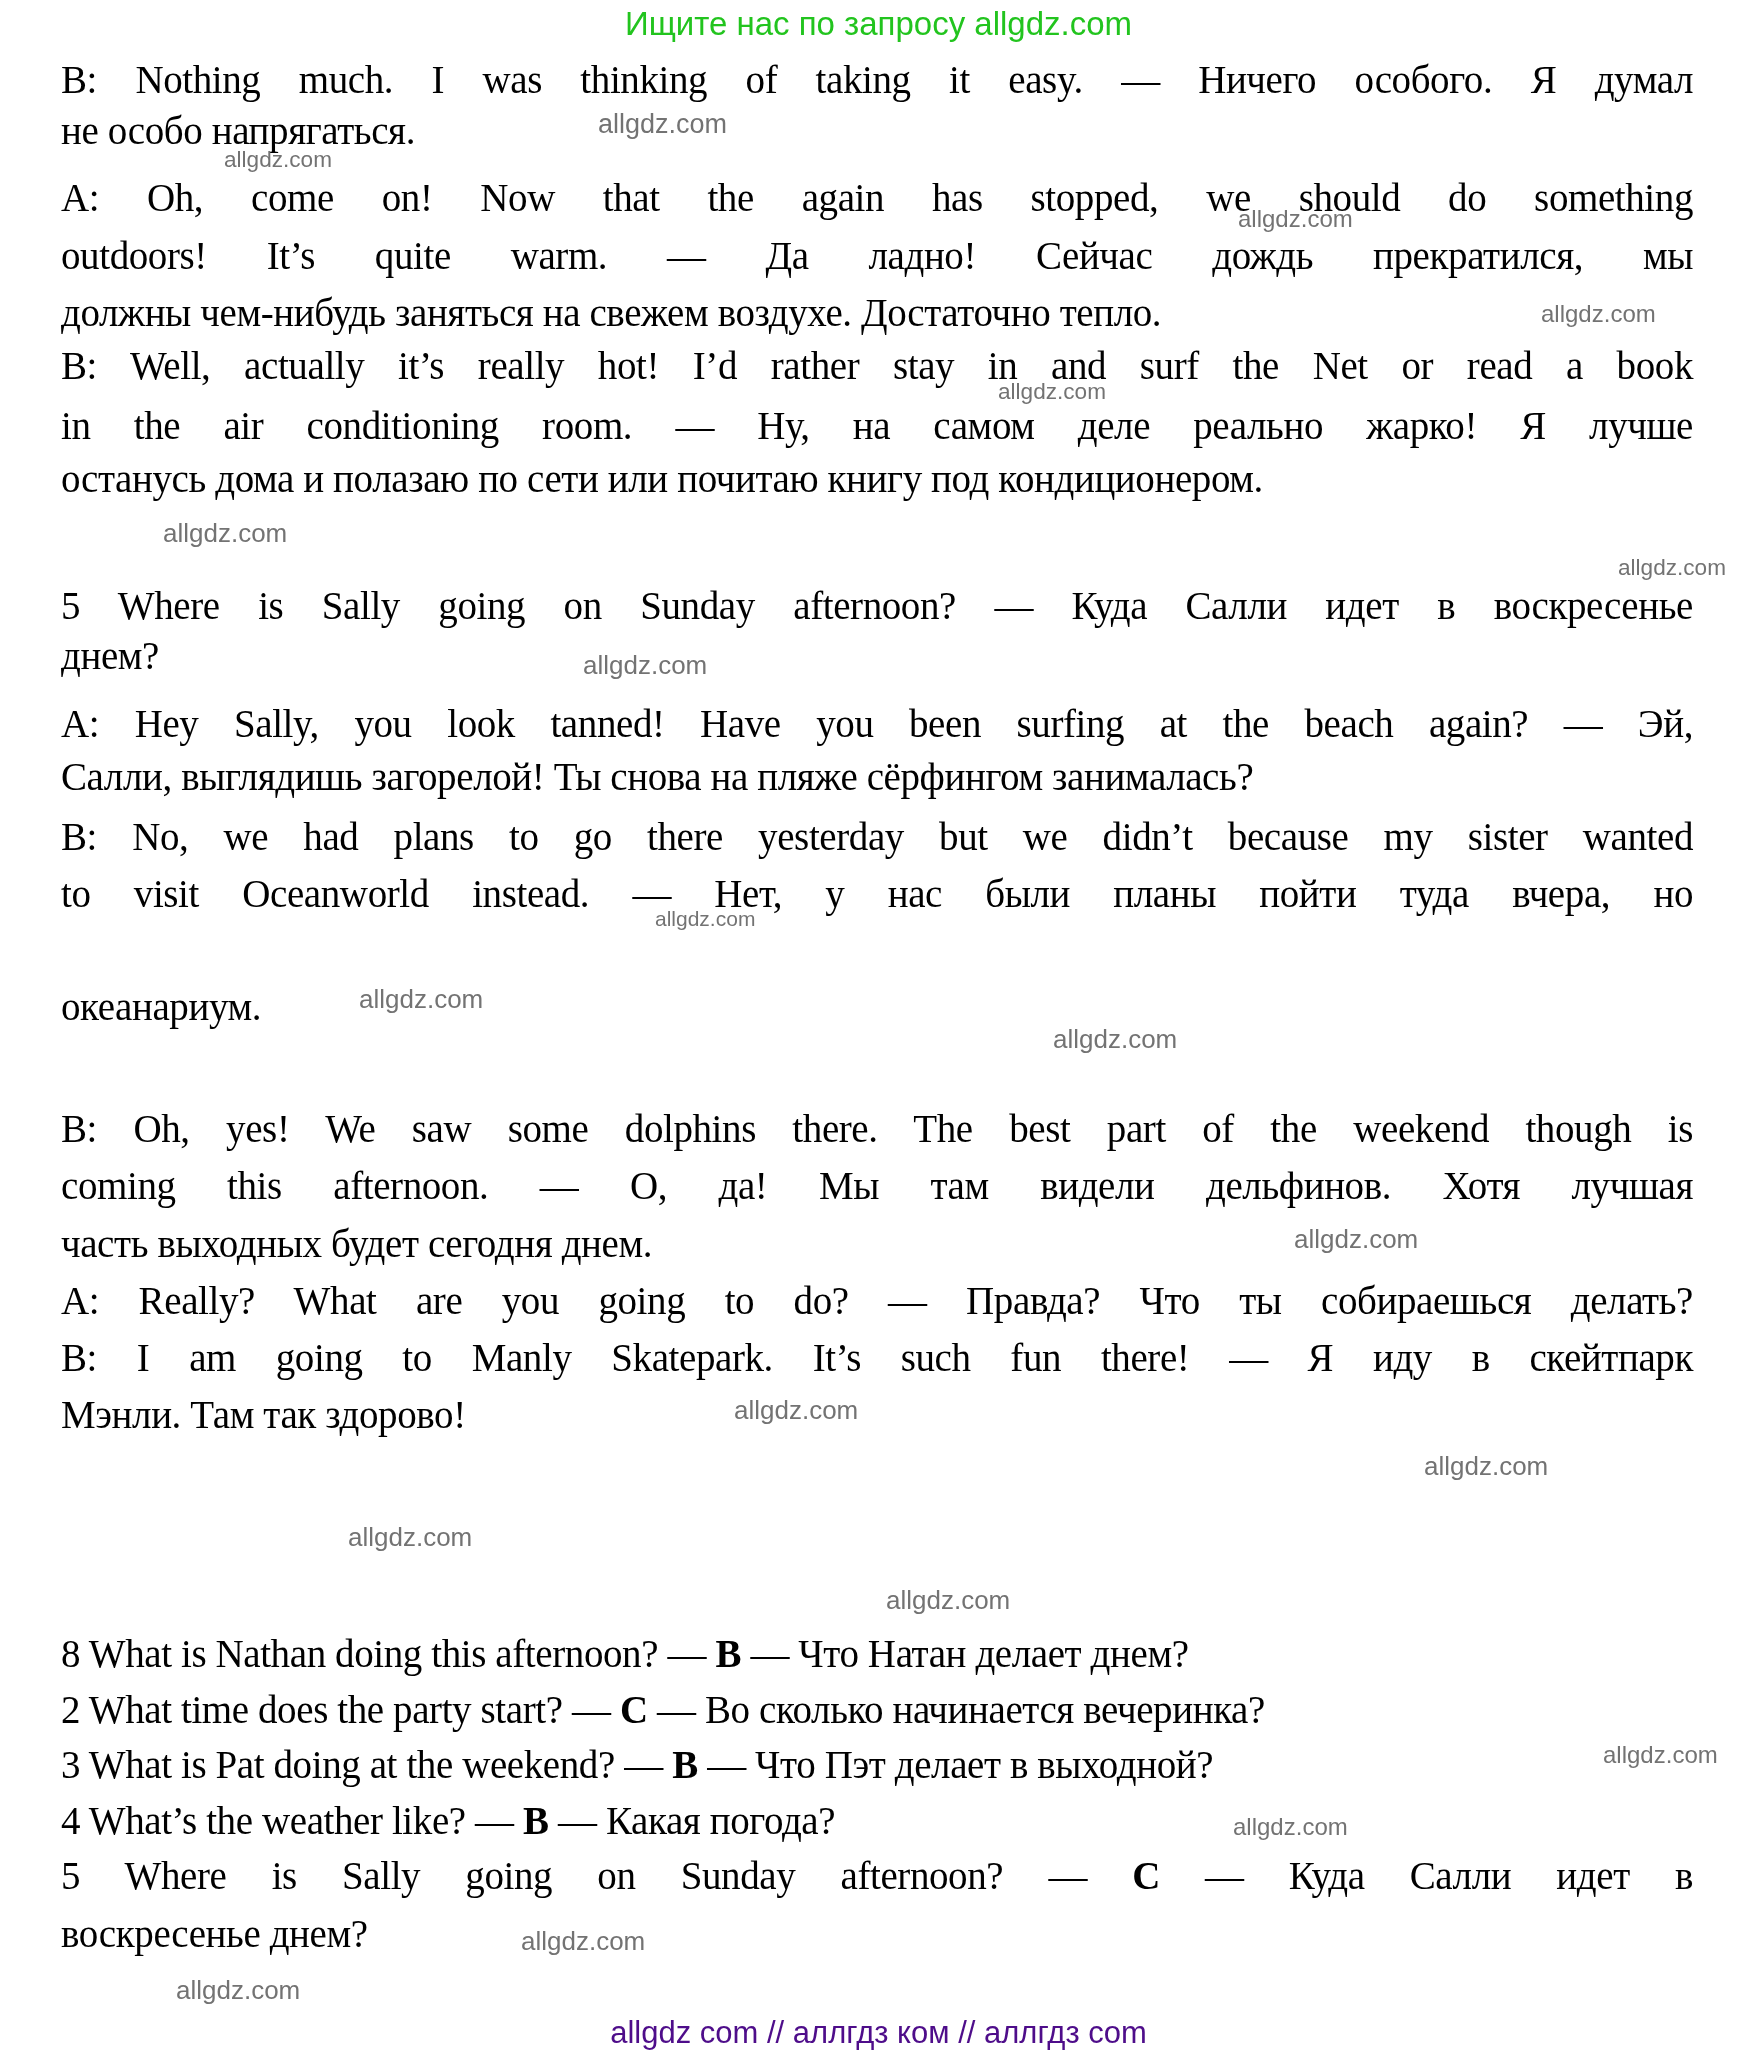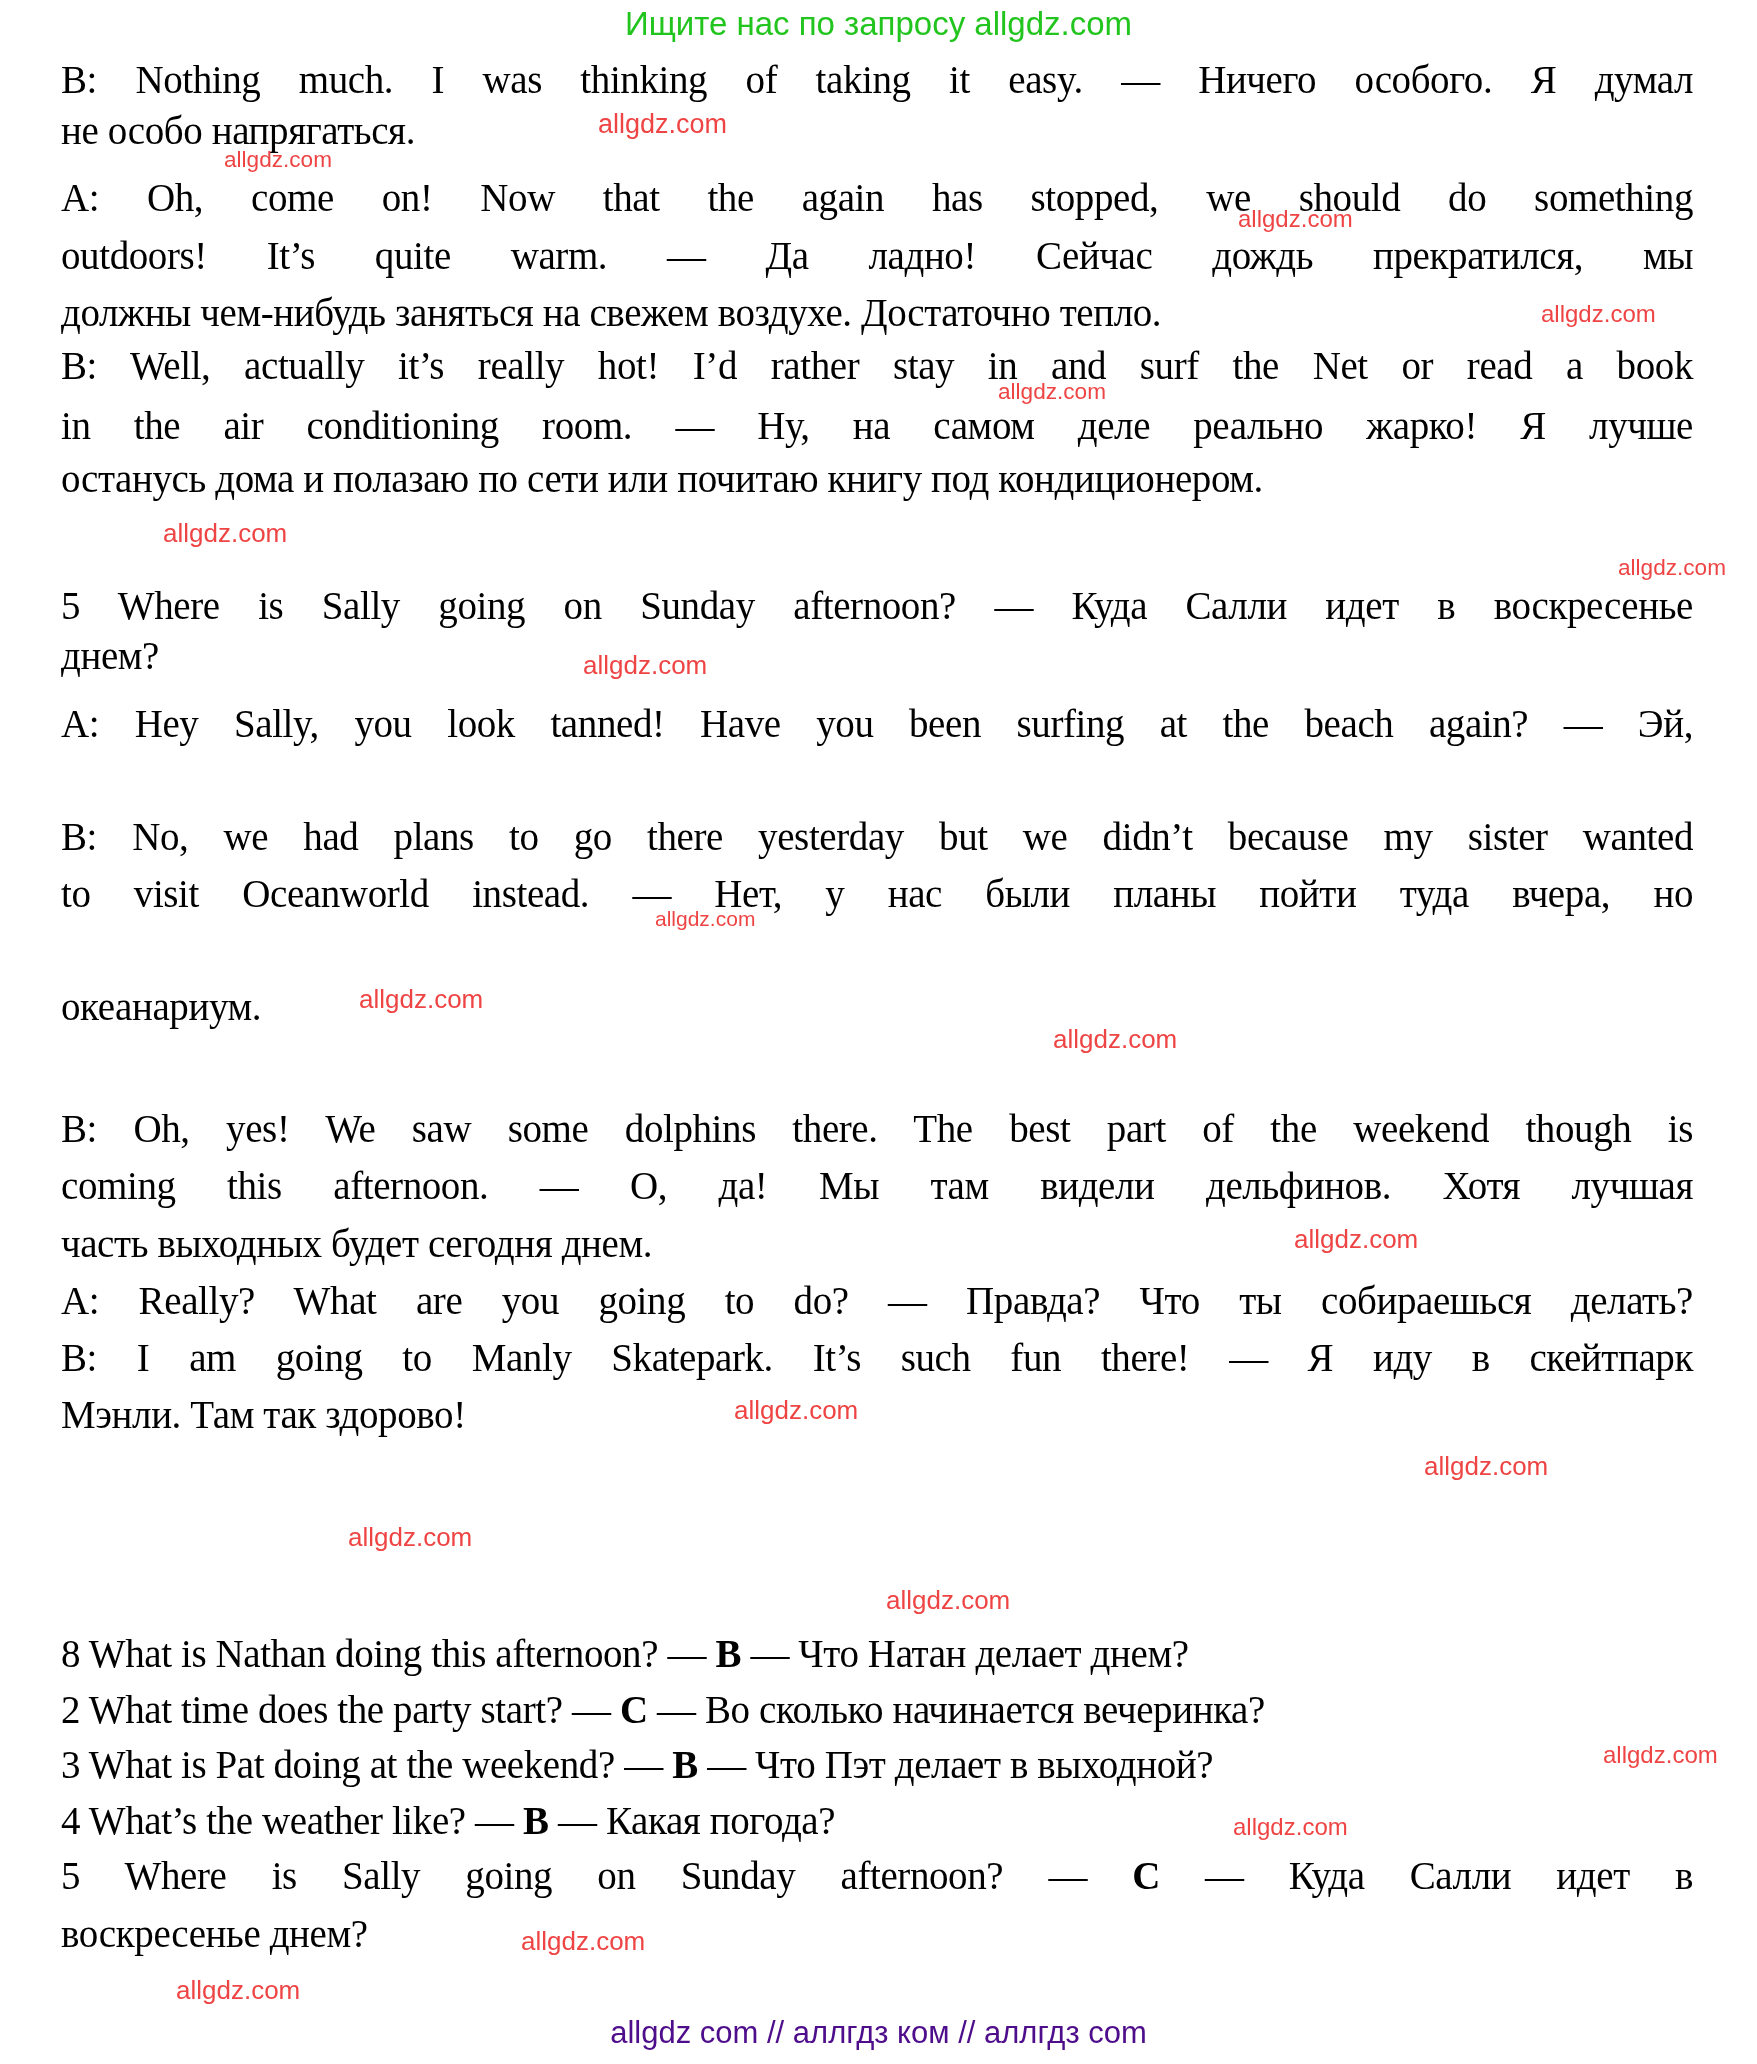--- a/index.html
+++ b/index.html
@@ -23,21 +23,21 @@
   }
   .line.just{
     white-space:normal;
     text-align:justify;
     text-align-last:justify;
   }
   .line b{font-weight:bold;}
   .wm{
     position:absolute;
     font-family:"Liberation Sans","DejaVu Sans",sans-serif;
-    color:#ef4444;
+    color:#737373;
     line-height:1;
     white-space:nowrap;
   }
   .banner{
     position:absolute;
     left:0;
     width:100%;
     text-align:center;
     font-family:"Liberation Sans","DejaVu Sans",sans-serif;
     line-height:1.2;
@@ -57,20 +57,21 @@
   <div class="line" style="top:105px">не особо напрягаться.</div>
   <div class="line just" style="top:172px">A: Oh, come on! Now that the again has stopped, we should do something</div>
   <div class="line just" style="top:230px">outdoors! It’s quite warm. — Да ладно! Сейчас дождь прекратился, мы</div>
   <div class="line" style="top:287px">должны чем-нибудь заняться на свежем воздухе. Достаточно тепло.</div>
   <div class="line just" style="top:340px">B: Well, actually it’s really hot! I’d rather stay in and surf the Net or read a book</div>
   <div class="line just" style="top:400px">in the air conditioning room. — Ну, на самом деле реально жарко! Я лучше</div>
   <div class="line" style="top:453px">останусь дома и полазаю по сети или почитаю книгу под кондиционером.</div>
   <div class="line just" style="top:580px">5 Where is Sally going on Sunday afternoon? — Куда Салли идет в воскресенье</div>
   <div class="line" style="top:630px">днем?</div>
   <div class="line just" style="top:698px">A: Hey Sally, you look tanned! Have you been surfing at the beach again? — Эй,</div>
+  <div class="line" style="top:751px">Салли, выглядишь загорелой! Ты снова на пляже сёрфингом занималась?</div>
   <div class="line just" style="top:811px">B: No, we had plans to go there yesterday but we didn’t because my sister wanted</div>
   <div class="line just" style="top:868px">to visit Oceanworld instead. — Нет, у нас были планы пойти туда вчера, но</div>
   <div class="line" style="top:981px">океанариум.</div>
   <div class="line just" style="top:1103px">B: Oh, yes! We saw some dolphins there. The best part of the weekend though is</div>
   <div class="line just" style="top:1160px">coming this afternoon. — О, да! Мы там видели дельфинов. Хотя лучшая</div>
   <div class="line" style="top:1218px">часть выходных будет сегодня днем.</div>
   <div class="line just" style="top:1275px">A: Really? What are you going to do? — Правда? Что ты собираешься делать?</div>
   <div class="line just" style="top:1332px">B: I am going to Manly Skatepark. It’s such fun there! — Я иду в скейтпарк</div>
   <div class="line" style="top:1389px">Мэнли. Там так здорово!</div>
 

